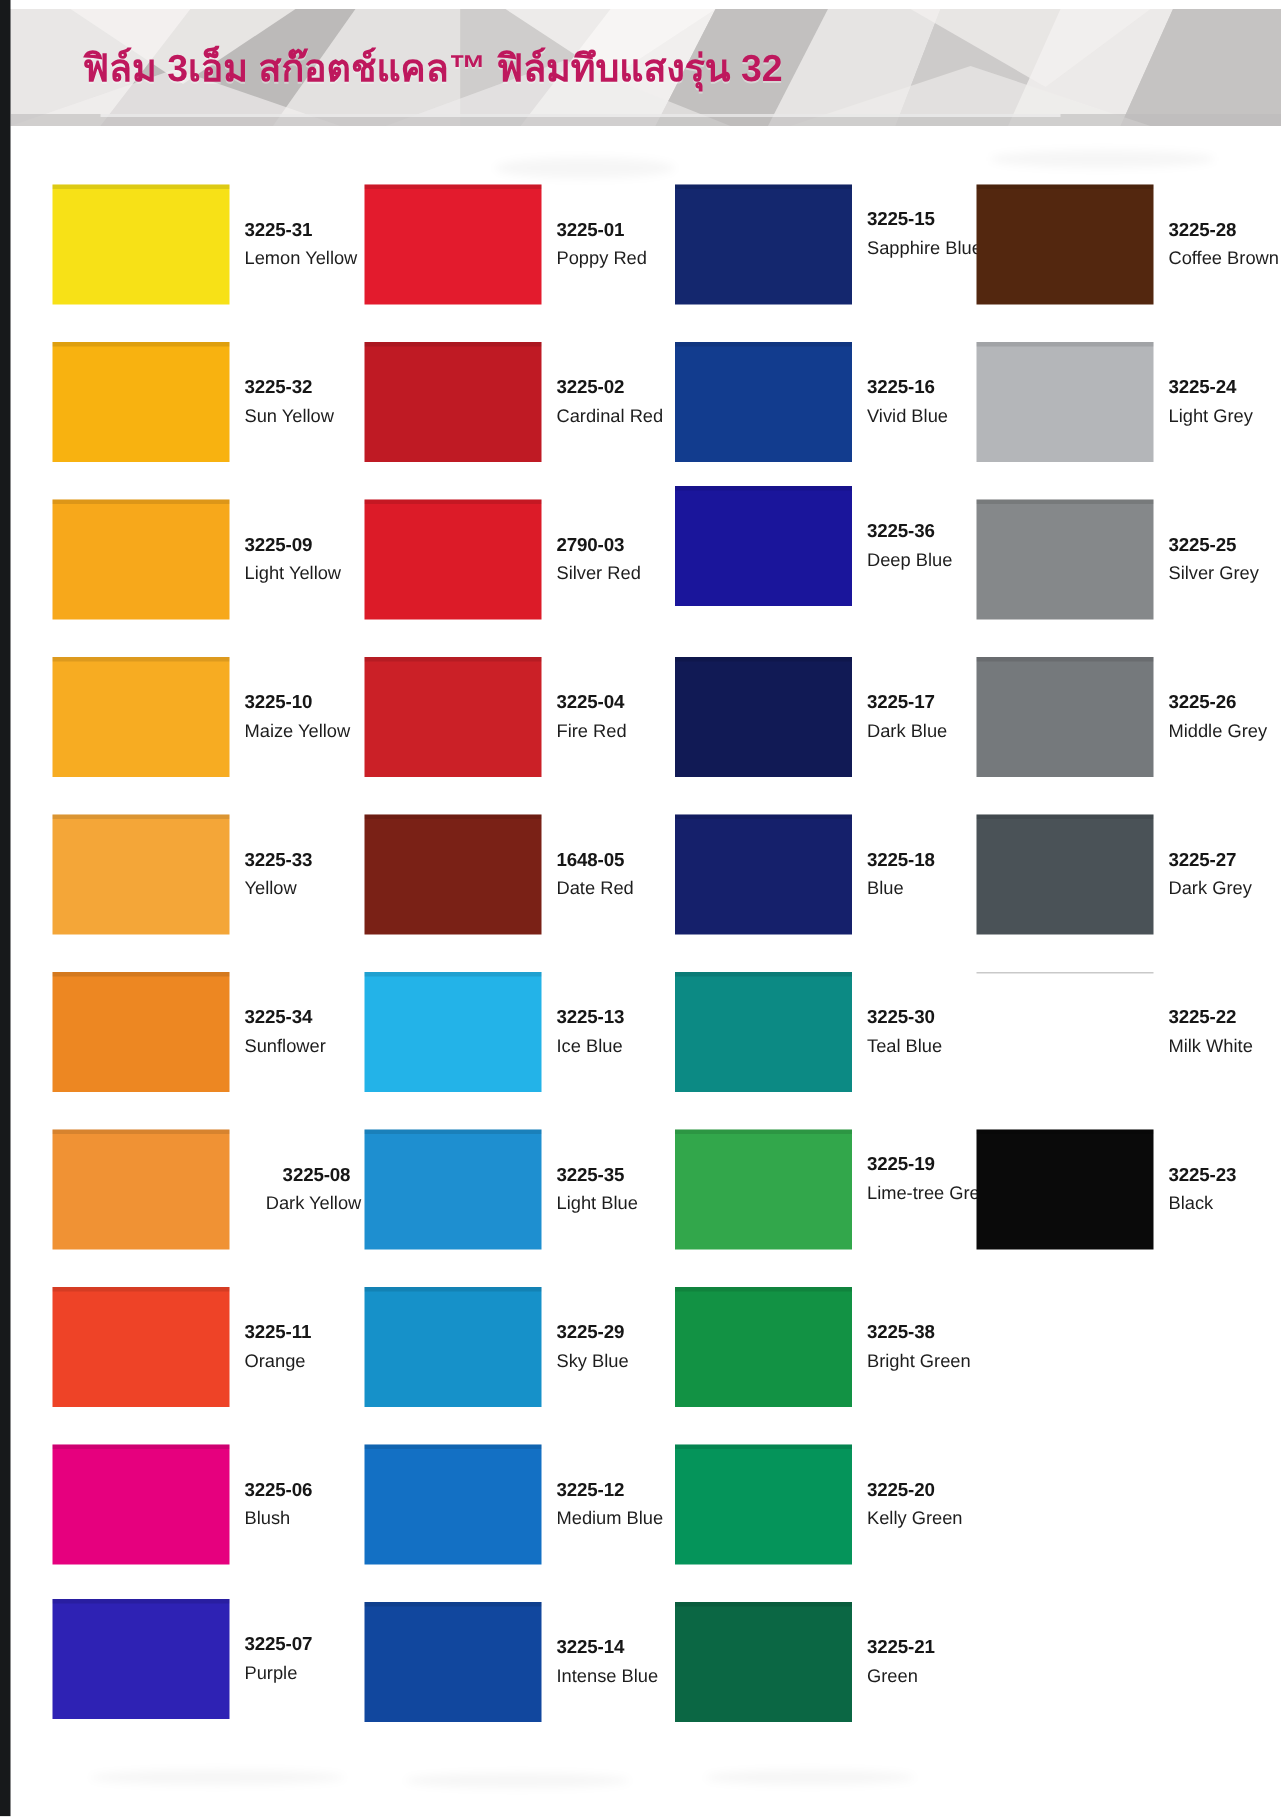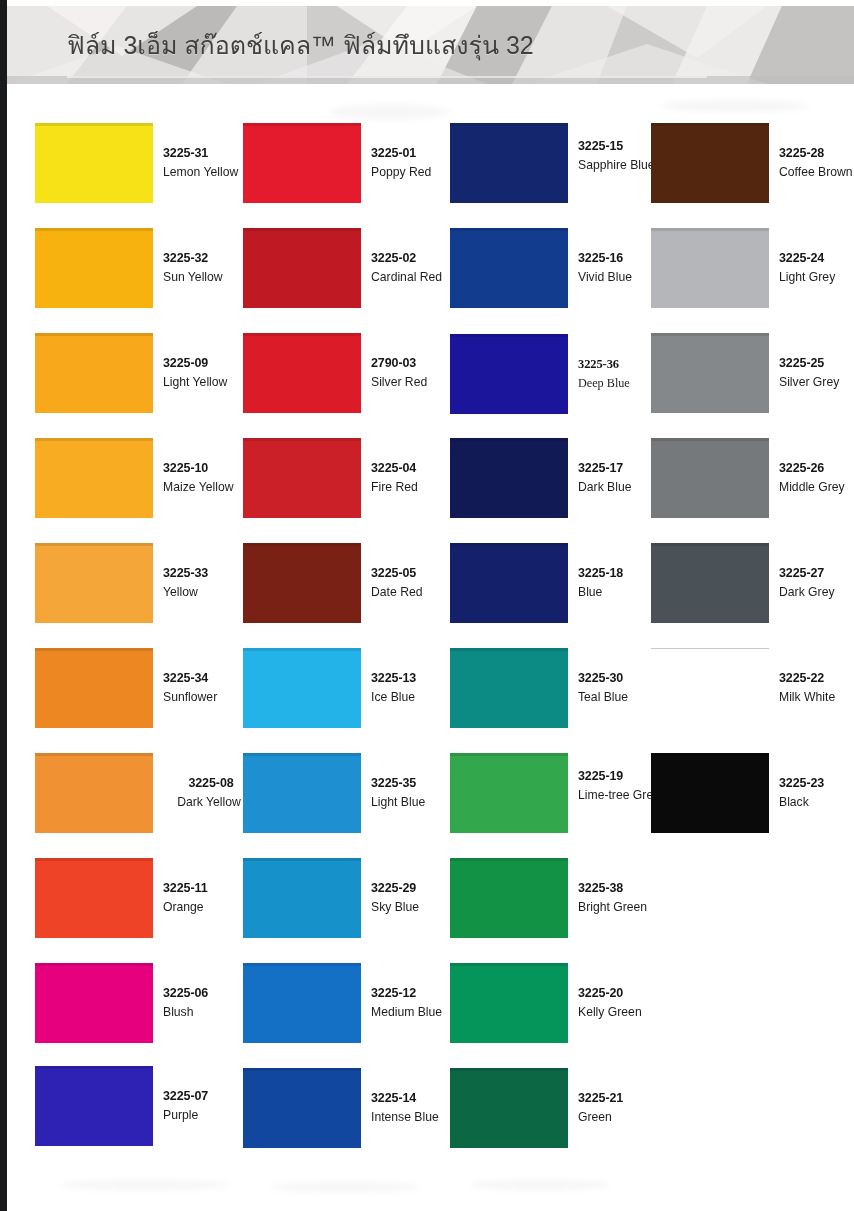--- a/index.html
+++ b/index.html
@@ -42,26 +42,26 @@
   }
   .banner-poly {
     position: absolute;
     top: 0;
     left: 0;
     width: 100%;
     height: 100%;
   }
   .banner-title {
     position: absolute;
-    left: 60px;
+    left: 48px;
     top: 50%;
     transform: translateY(-50%);
     font-size: 25px;
-    font-weight: normal;
-    color: #404040;
+    font-weight: bold;
+    color: #be185d;
     letter-spacing: 0px;
     white-space: nowrap;
     z-index: 3;
     text-shadow: 0 1px 0 rgba(255,255,255,0.35);
   }
   .banner-underline {
     position: absolute;
     left: 60px;
     bottom: 6px;
     width: 640px;
@@ -270,21 +270,21 @@
       <div class="cell" style="left: 243px; top: 354px;">
         <div class="swatch" title="Fire Red" style="background: rgb(203, 32, 39);"></div>
         <div class="labels">
           <div class="code">3225-04</div>
           <div class="cname">Fire Red</div>
         </div>
       </div>
       <div class="cell" style="left: 243px; top: 459px;">
         <div class="swatch" title="Date Red" style="background: rgb(122, 33, 22);"></div>
         <div class="labels">
-          <div class="code">3225-05</div>
+          <div class="code">1648-05</div>
           <div class="cname">Date Red</div>
         </div>
       </div>
       <div class="cell" style="left: 243px; top: 564px;">
         <div class="swatch" title="Ice Blue" style="background: rgb(35, 179, 232);"></div>
         <div class="labels">
           <div class="code">3225-13</div>
           <div class="cname">Ice Blue</div>
         </div>
       </div>
@@ -323,21 +323,21 @@
           <div class="cname">Sapphire Blue</div>
         </div>
       </div>
       <div class="cell" style="left: 450px; top: 144px;">
         <div class="swatch" title="Vivid Blue" style="background: rgb(18, 60, 142);"></div>
         <div class="labels">
           <div class="code">3225-16</div>
           <div class="cname">Vivid Blue</div>
         </div>
       </div>
-      <div class="cell" style="left: 450px; top: 250px; font-family: Liberation Serif, serif;">
+      <div class="cell" style="left: 450px; top: 240px;">
         <div class="swatch" title="Deep Blue" style="background: rgb(26, 21, 155);"></div>
         <div class="labels">
           <div class="code">3225-36</div>
           <div class="cname">Deep Blue</div>
         </div>
       </div>
       <div class="cell" style="left: 450px; top: 354px;">
         <div class="swatch" title="Dark Blue" style="background: rgb(17, 26, 85);"></div>
         <div class="labels">
           <div class="code">3225-17</div>

